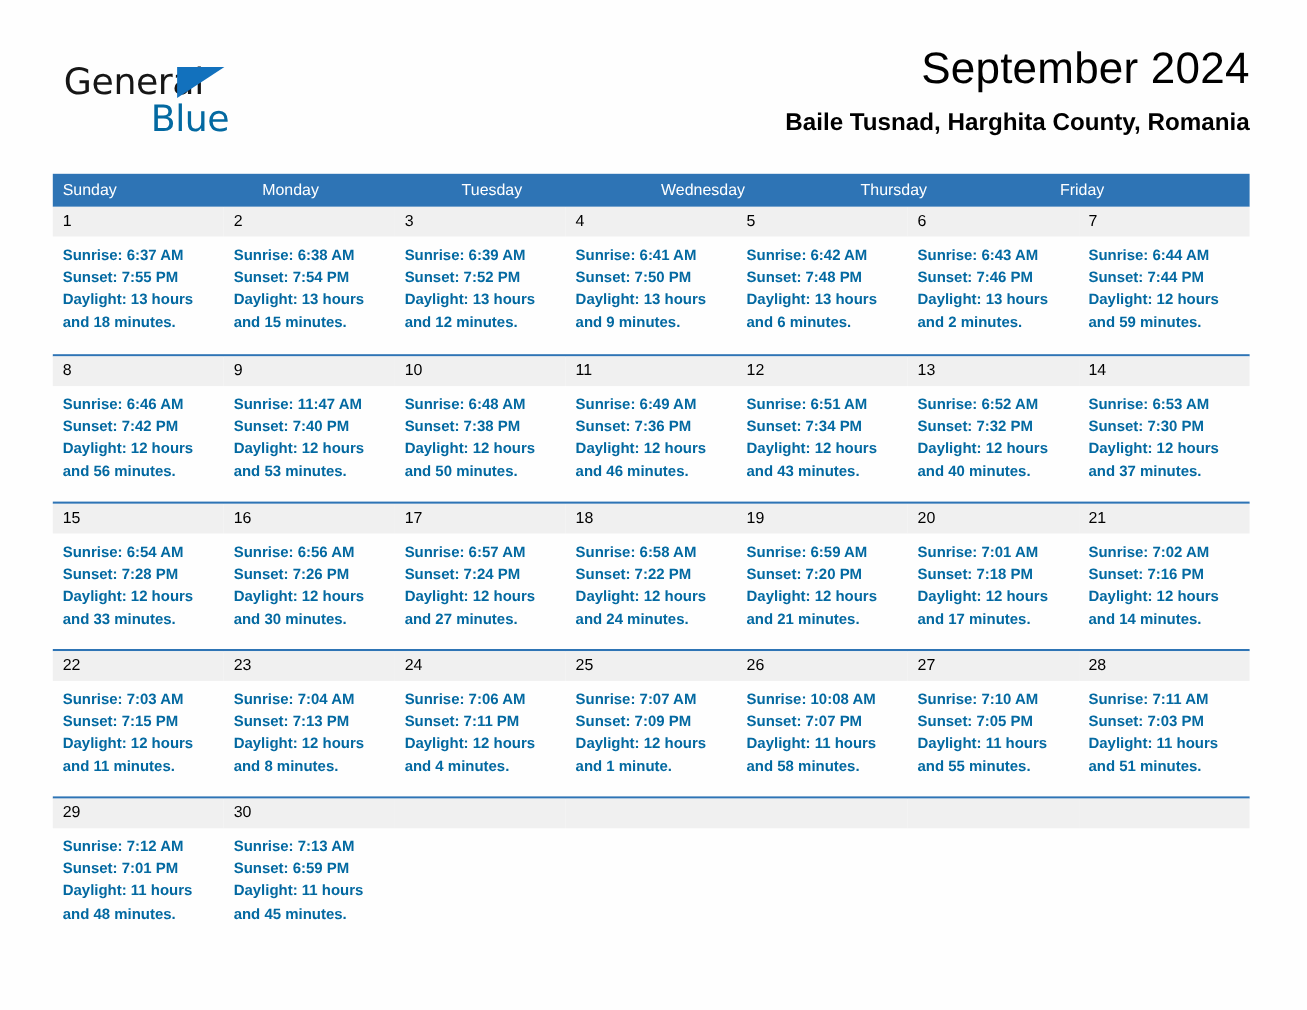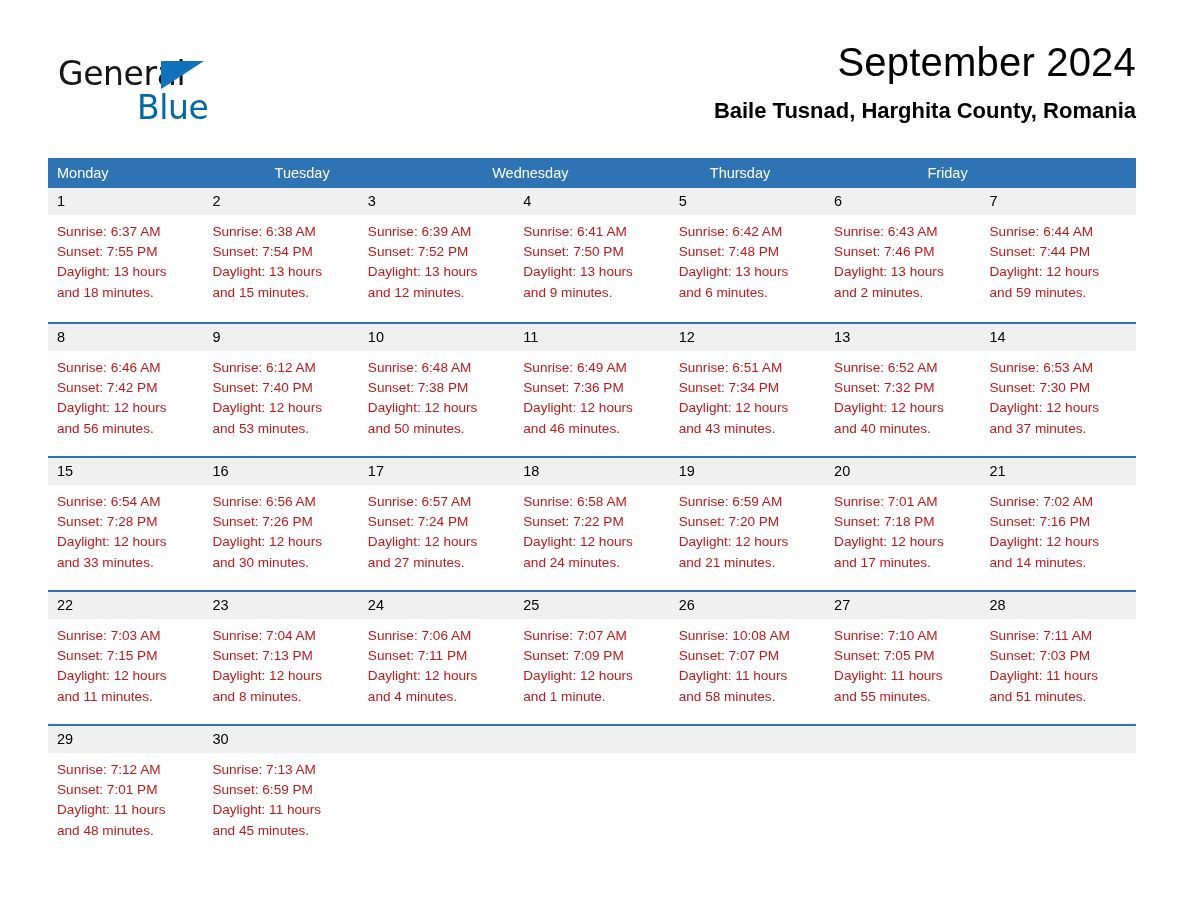--- a/index.html
+++ b/index.html
@@ -134,21 +134,22 @@
     color: #000;
     box-sizing: border-box;
   }
   .day.empty .daynum {
     background: #f0f0f0;
   }
   .dayinfo {
     padding: 7px 6px 0 9px;
     font-size: 13.6px;
     line-height: 20.2px;
-    color: #b91c1c;
+    color: #0369a1;
+    font-weight: bold;
   }
   .dayinfo div {
     white-space: normal;
   }
 </style>
 </head>
 <body>
 
 <div class="page">
 
@@ -162,20 +163,21 @@
 
     <div class="title-block">
       <div class="cal-title">September 2024</div>
       <div class="cal-subtitle">Baile Tusnad, Harghita County, Romania</div>
     </div>
 
   </div>
 
   <div class="calendar">
     <div class="weekdays">
+      <div class="weekday">Sunday</div>
       <div class="weekday">Monday</div>
       <div class="weekday">Tuesday</div>
       <div class="weekday">Wednesday</div>
       <div class="weekday">Thursday</div>
       <div class="weekday">Friday</div>
     </div>
     <div id="weeks-container">
         <div class="week">
           <div class="day">
             <div class="daynum">1</div>
@@ -247,21 +249,21 @@
             <div class="dayinfo">
               <div>Sunrise: 6:46 AM</div>
               <div>Sunset: 7:42 PM</div>
               <div>Daylight: 12 hours</div>
               <div>and 56 minutes.</div>
             </div>
           </div>
           <div class="day">
             <div class="daynum">9</div>
             <div class="dayinfo">
-              <div>Sunrise: 6:12 AM</div>
+              <div>Sunrise: 11:47 AM</div>
               <div>Sunset: 7:40 PM</div>
               <div>Daylight: 12 hours</div>
               <div>and 53 minutes.</div>
             </div>
           </div>
           <div class="day">
             <div class="daynum">10</div>
             <div class="dayinfo">
               <div>Sunrise: 6:48 AM</div>
               <div>Sunset: 7:38 PM</div>

